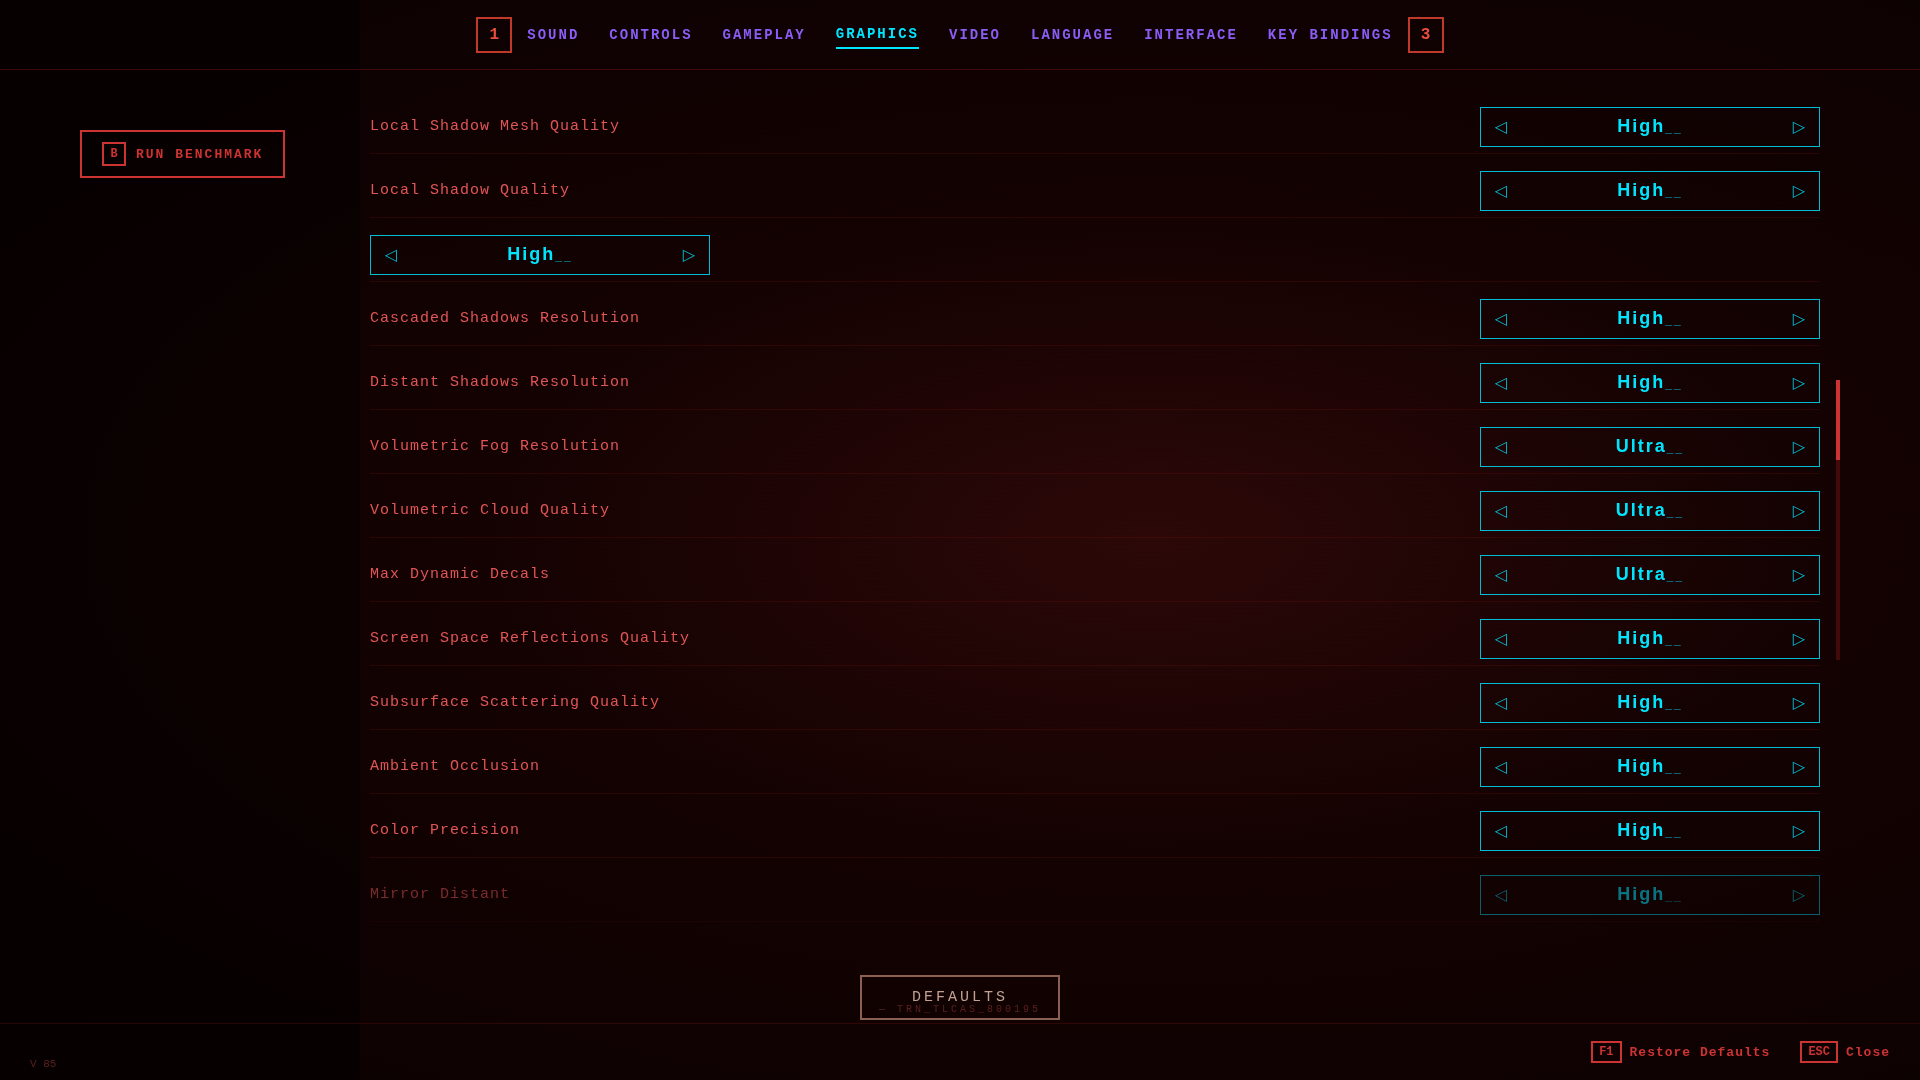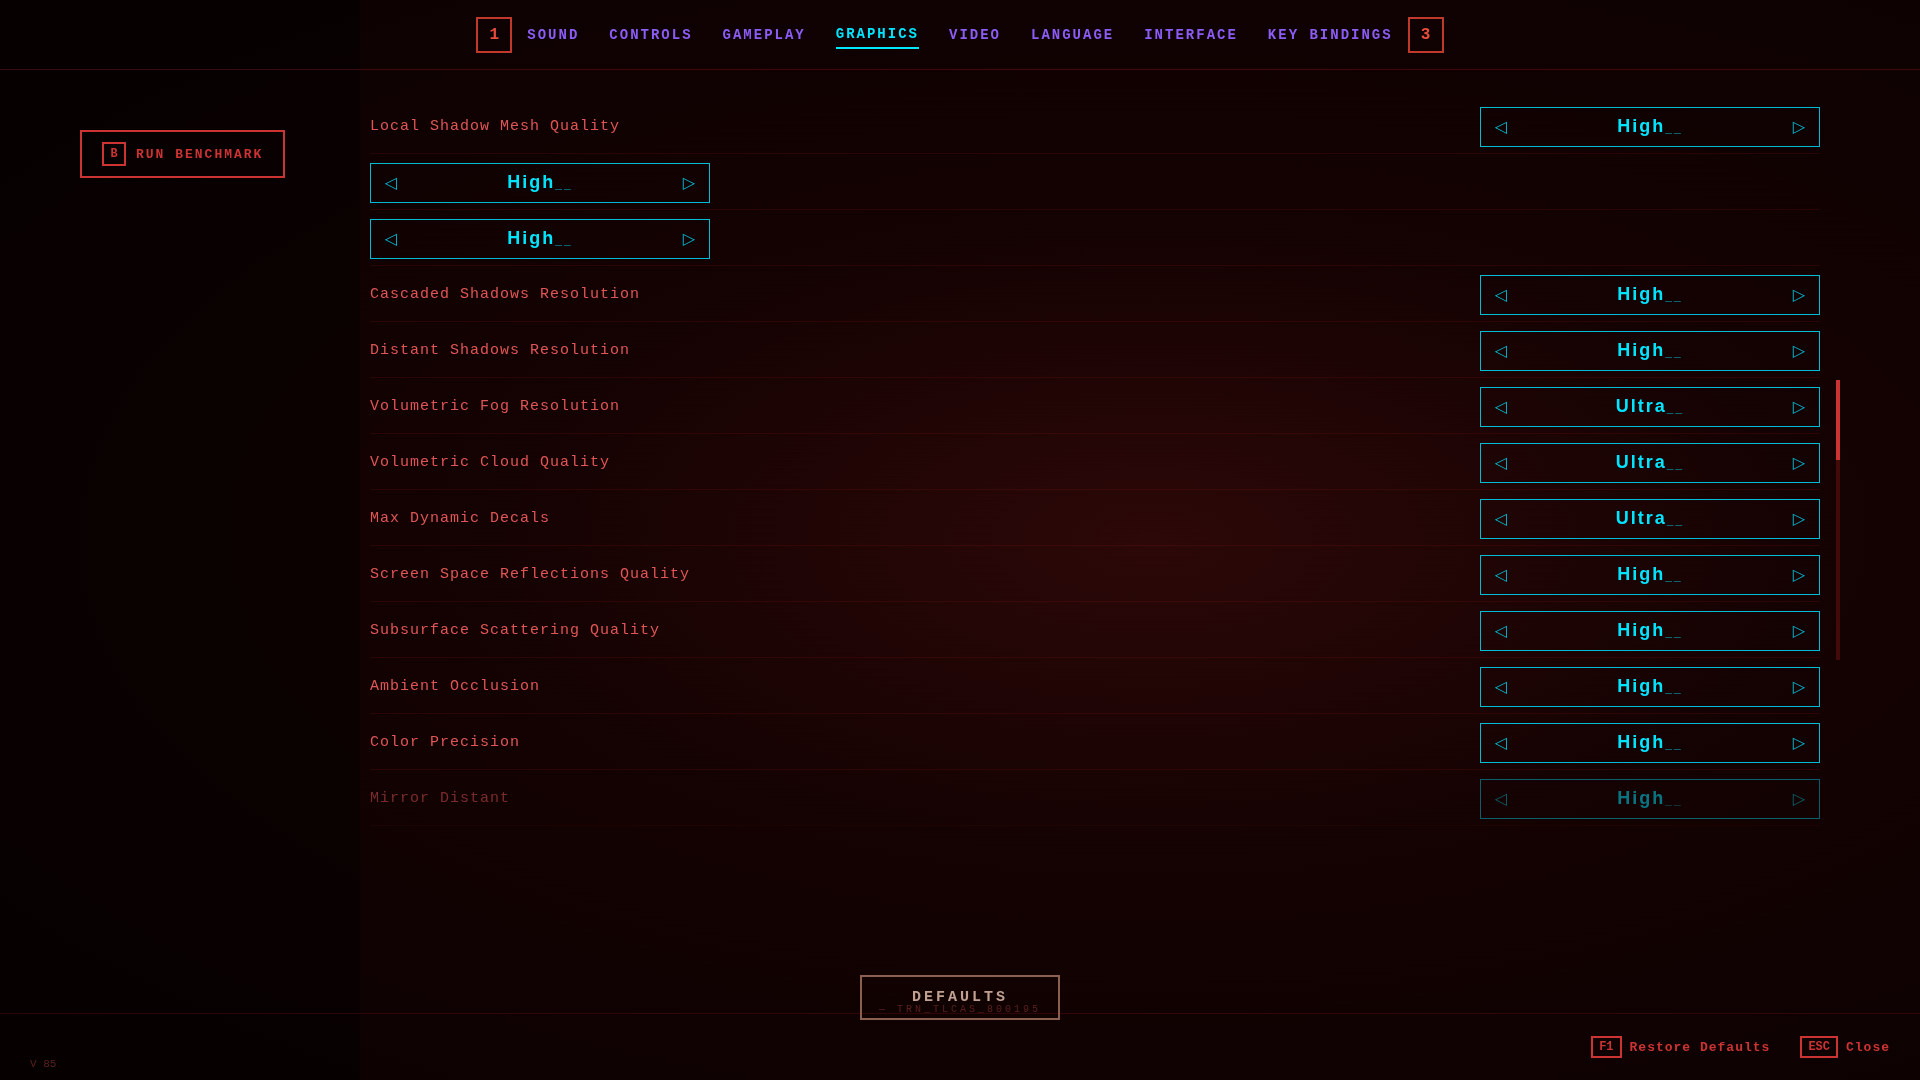--- a/index.html
+++ b/index.html
@@ -130,21 +130,21 @@
       position: absolute;
       left: 370px;
       top: 100px;
       right: 100px;
       bottom: 90px;
     }
 
     .settings-list {
       display: flex;
       flex-direction: column;
-      gap: 2px;
+      gap: 10px;
     }
 
     .setting-row {
       display: flex;
       align-items: center;
       height: 54px;
       border-bottom: 1px solid rgba(180, 30, 30, 0.15);
     }
 
     .setting-row.faded {
@@ -219,34 +219,34 @@
     
     .defaults-btn {
       position: absolute;
       bottom: 60px;
       left: 50%;
       transform: translateX(-50%);
       border: 2px solid #8B6050;
       padding: 12px 50px;
       color: #c0a090;
       font-size: 15px;
-      font-weight: bold;
+      font-weight: normal;
       letter-spacing: 3px;
       cursor: pointer;
       background: transparent;
       font-family: 'Courier New', monospace;
     }
 
     
     .bottom-bar {
       position: absolute;
       bottom: 0;
       left: 0;
       right: 0;
-      height: 67px;
+      height: 57px;
       display: flex;
       align-items: center;
       justify-content: flex-end;
       padding: 0 30px;
       gap: 30px;
       border-top: 1px solid rgba(180, 30, 30, 0.2);
     }
 
     .bottom-action {
       display: flex;
@@ -322,20 +322,21 @@
     <div class="setting-row">
       <div class="setting-name">Local Shadow Mesh Quality</div>
       <div class="setting-control">
         <button class="arrow-btn">◁</button>
         <div class="setting-value">High</div>
         <button class="arrow-btn">▷</button>
       </div>
     </div>
 
     <div class="setting-row">
+      <div class="setting-name">Local Shadow Quality</div>
       <div class="setting-control">
         <button class="arrow-btn">◁</button>
         <div class="setting-value">High</div>
         <button class="arrow-btn">▷</button>
       </div>
     </div>
 
     <div class="setting-row">
       <div class="setting-control">
         <button class="arrow-btn">◁</button>

